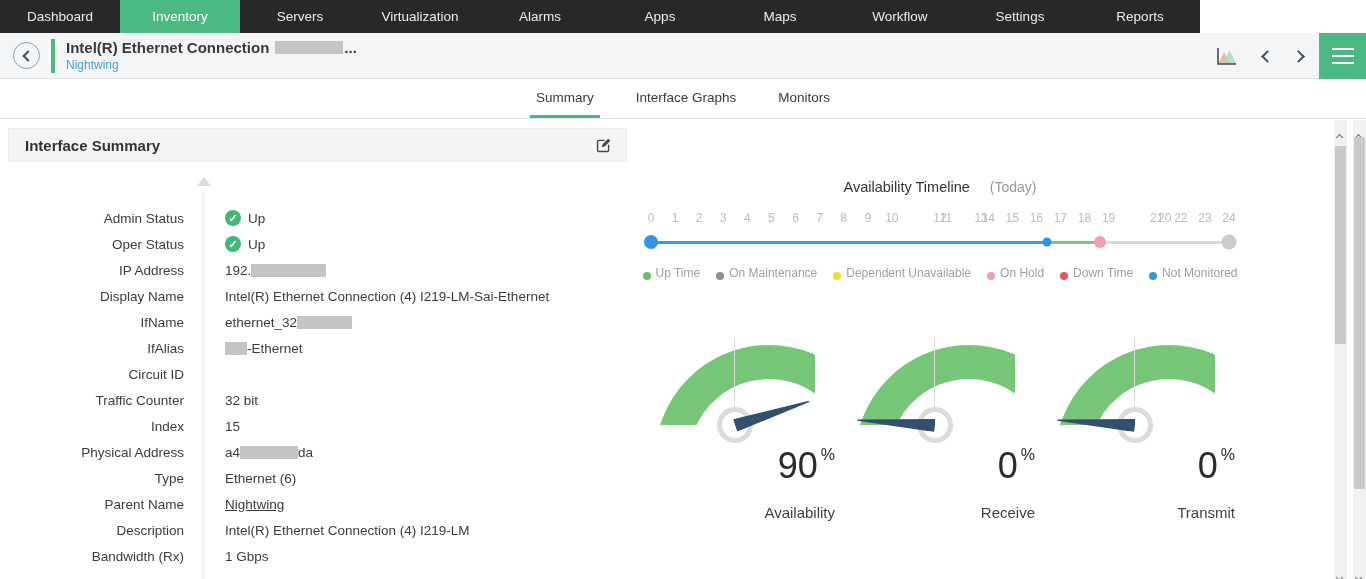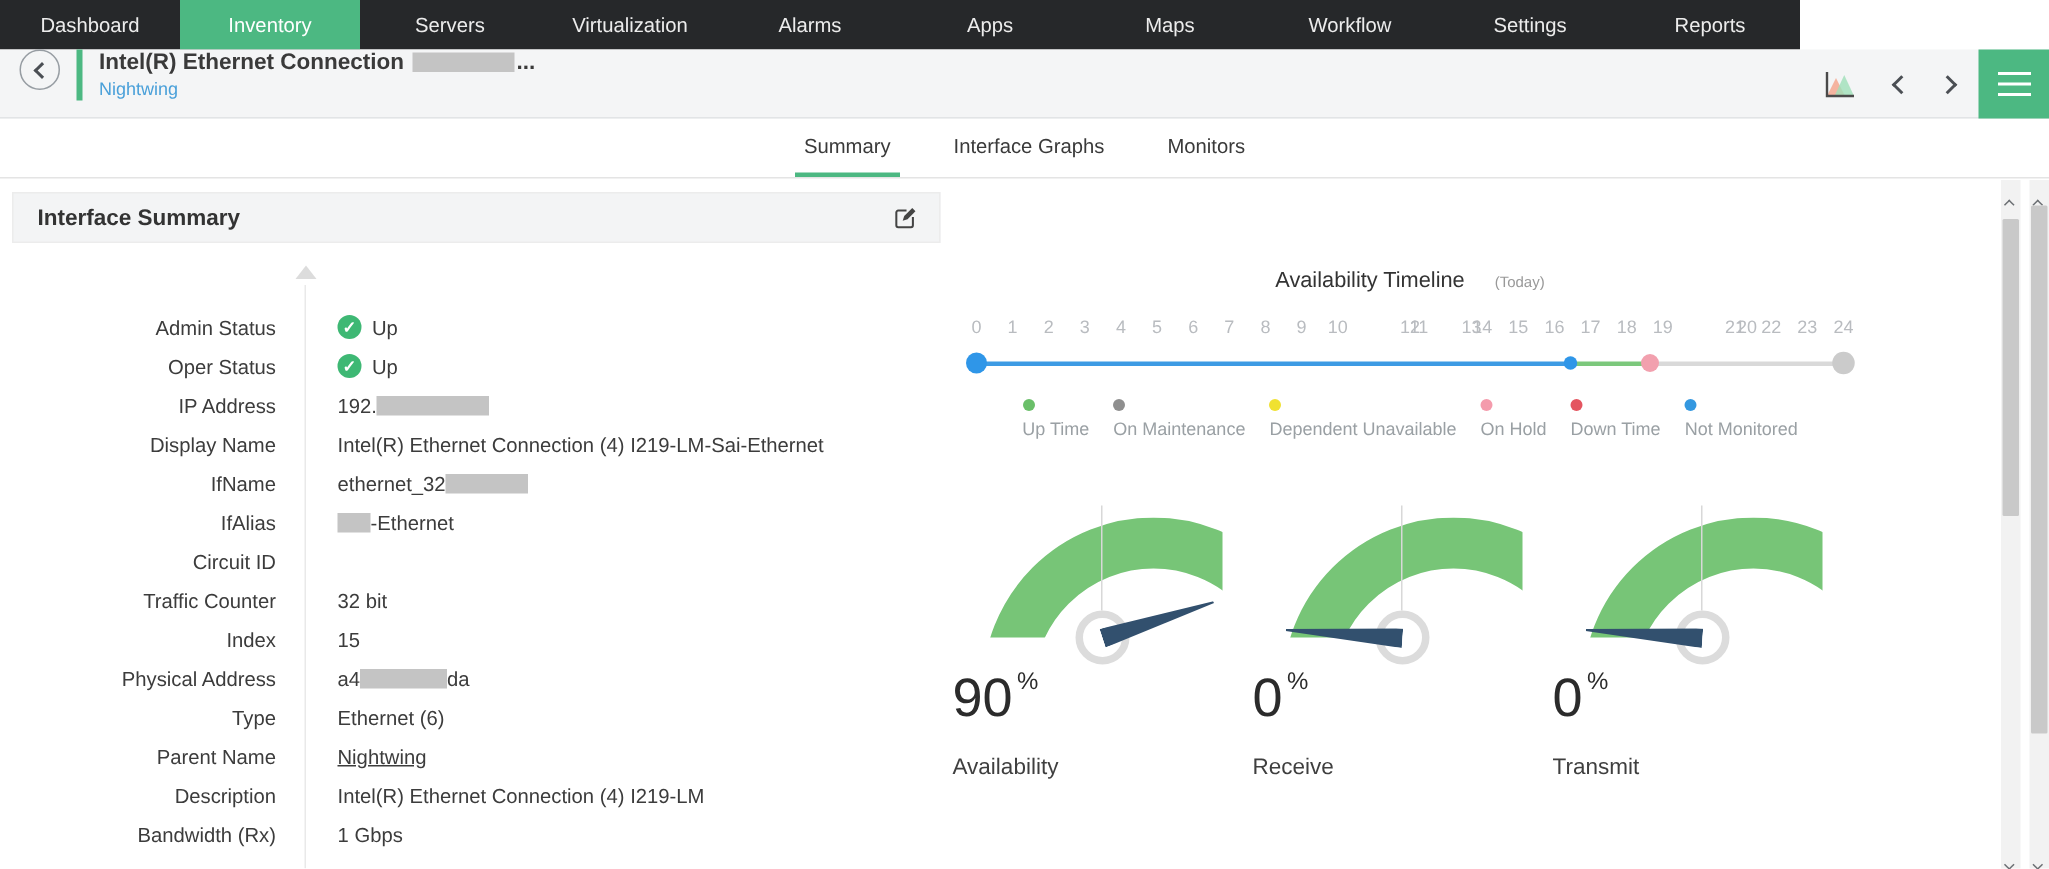--- a/index.html
+++ b/index.html
@@ -7,21 +7,21 @@
     font-family:"Liberation Sans", sans-serif; }
 
   
   .navbar { height:33px; background:#26282a; display:flex; align-items:stretch; width:1200px; }
   .nav-item { flex:1; display:flex; align-items:center; justify-content:center;
     color:#ececec; font-size:13.5px; cursor:pointer; white-space:nowrap; }
   .nav-item.active { background:#4cb882; color:#fff; }
 
   
   .titlebar { height:46px; background:#f4f5f6; border-bottom:1px solid #e2e4e6;
-    display:flex; align-items:flex-start; position:relative; }
+    display:flex; align-items:center; position:relative; }
   .back-btn { width:27px; height:27px; border:1px solid #979da3; border-radius:50%;
     margin-left:13px; display:flex; align-items:center; justify-content:center; cursor:pointer; background:#f4f5f6;}
   .chev { display:inline-block; width:8px; height:8px;
     border-left:2px solid #4b4f54; border-bottom:2px solid #4b4f54; }
   .chev.left  { transform:rotate(45deg);  margin-left:3px;}
   .chev.right { transform:rotate(-135deg); margin-right:3px;}
   .chev.up    { transform:rotate(135deg); }
   .chev.down  { transform:rotate(-45deg); }
   .accent-bar { width:4px; height:34px; background:#4cb882; margin-left:11px; }
   .titles { margin-left:11px; }
@@ -59,33 +59,33 @@
   .check-ic { width:16px; height:16px; border-radius:50%; background:#3eb874; color:#fff;
     font-size:11px; font-weight:bold; display:inline-flex; align-items:center; justify-content:center;
     margin-right:7px; }
   .v-redact { display:inline-block; height:13px; background:#c4c4c4; }
   .flink { text-decoration:underline; color:#3c3c3c; cursor:pointer; }
 
   
   .right-panel { position:absolute; left:630px; top:0; width:704px; height:460px; }
   .timeline { position:absolute; left:17px; top:60px; width:586px; }
   .tl-title { text-align:center; font-size:14.5px; color:#333; }
-  .tl-title .today { font-size:10px; color:#999; margin-left:20px; }
+  .tl-title .today { font-size:14px; color:#999; margin-left:20px; }
   .tl-track { position:relative; width:578px; margin:16px auto 0; }
   .tl-hours { position:relative; height:15px; }
   .tl-hours span { position:absolute; transform:translateX(-50%); font-size:12px; color:#b9bcc0; top:0; }
   .tl-line { position:relative; height:16px; margin-top:8px; }
   .tl-seg { position:absolute; top:7px; height:3px; }
   .tl-dot { position:absolute; border-radius:50%; top:50%; transform:translate(-50%,-50%); }
   .tl-legend { display:flex; justify-content:center; gap:16px; margin-top:16px; }
-  .lg-item { display:flex; align-items:flex-start; gap:5px; font-size:12px; color:#9aa0a4; white-space:nowrap;flex-direction:column; }
+  .lg-item { display:flex; align-items:flex-end; gap:5px; font-size:12px; color:#9aa0a4; white-space:nowrap; }
   .lg-dot { width:8px; height:8px; border-radius:50%; }
 
   .gauges { position:absolute; left:5px; top:218px; display:flex; }
-  .gauge { width:200px; text-align:left; }
+  .gauge { width:200px; text-align:right; }
   .arc-wrap { width:160px; height:88px; margin:0 auto; position:relative; }
   .arc { position:absolute; left:0; top:8px; width:160px; height:80px; overflow:hidden; }
   .arc::before { content:""; position:absolute; left:0; top:0; width:160px; height:160px;
     border-radius:50%; border:34px solid #77c577; }
   .g-tick { position:absolute; left:79px; top:0; width:1px; height:70px; background:#d8d8d8; z-index:4; }
   .g-needle { position:absolute; left:80px; top:81.5px; width:78px; height:13px;
     background:#32506e; clip-path:polygon(0 0,100% 45%,100% 55%,0 100%);
     transform-origin:0 50%; z-index:3; }
   .g-hub { position:absolute; left:62px; top:70px; width:36px; height:36px; border-radius:50%;
     background:#fff; border:5px solid #dcdcdc; z-index:2; }

